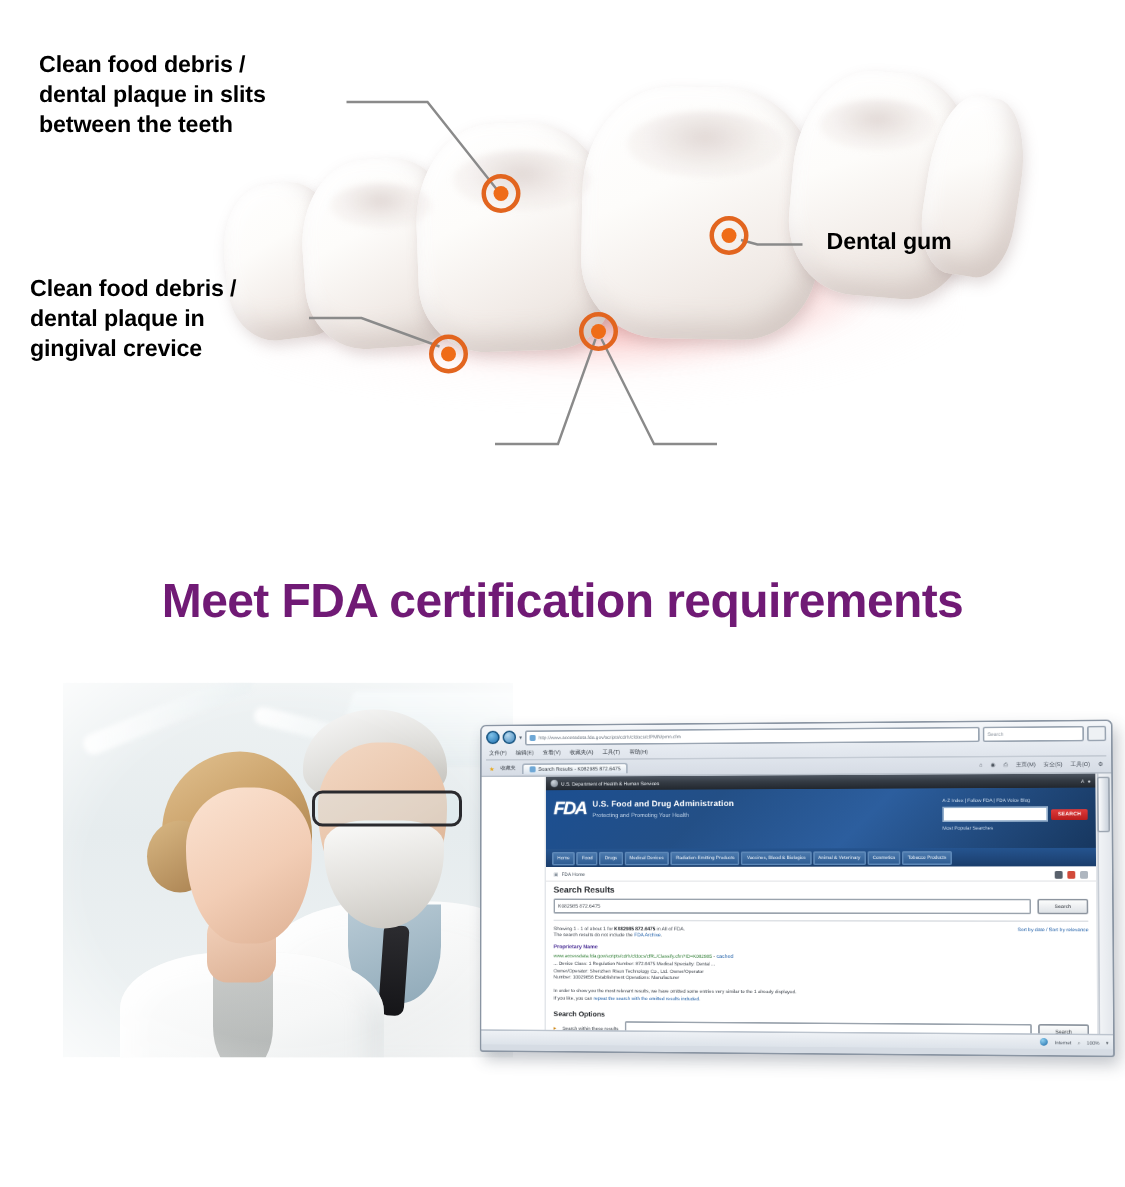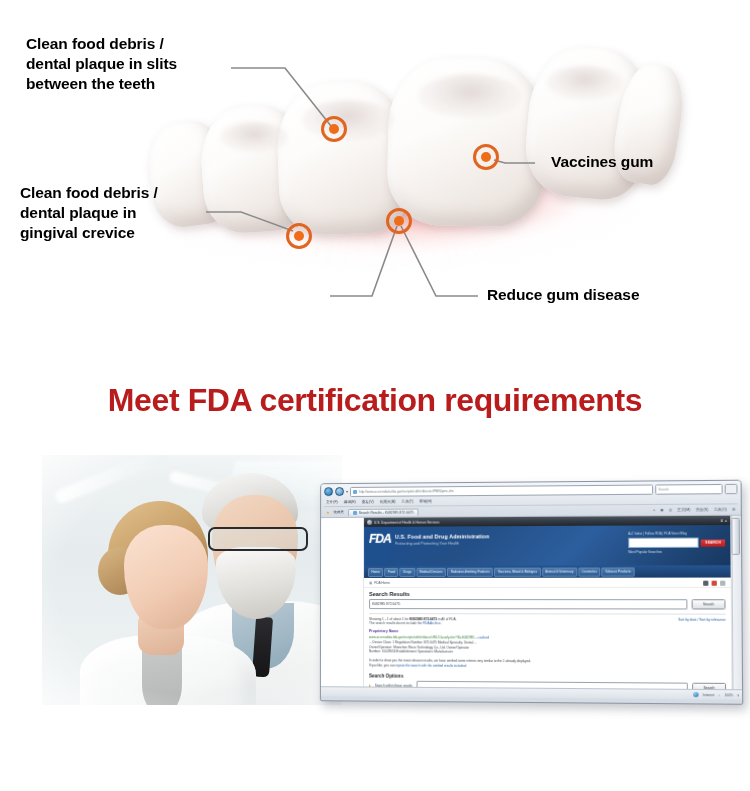--- a/index.html
+++ b/index.html
@@ -131,21 +131,21 @@
 
   
   #headline {
     position: absolute;
     left: 0; top: 382px;
     width: 750px;
     text-align: center;
     font-size: 32px;
     font-weight: bold;
     letter-spacing: -0.4px;
-    color: #b91c1c;
+    color: #701a75;
   }
 
   
   #photo-section {
     position: absolute;
     left: 0; top: 447px;
     width: 750px; height: 300px;
     overflow: hidden;
   }
 
@@ -472,23 +472,22 @@
 
   <div class="callout" id="label-slits">Clean food debris /
 dental plaque in slits
 between the teeth</div>
 
   <div class="callout" id="label-crevice">Clean food debris /
 dental plaque in
 gingival crevice</div>
 
 
-  <div class="callout" id="label-massage">Vaccines gum</div>
-
-  <div class="callout" id="label-reduce">Reduce gum disease</div>
+  <div class="callout" id="label-massage">Dental gum</div>
+
 </div>
 
 <div id="headline">Meet FDA certification requirements</div>
 
 <div id="photo-section">
 
   <div id="lab-photo">
     <div class="ceil ceil-a"></div>
     <div class="ceil ceil-b"></div>
     <div class="ceil ceil-c"></div>

